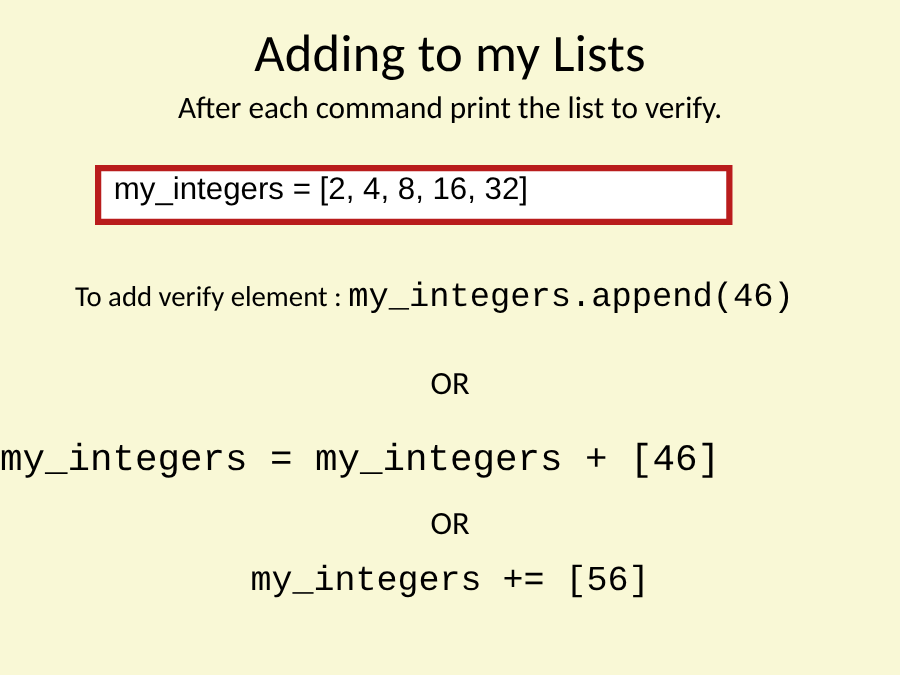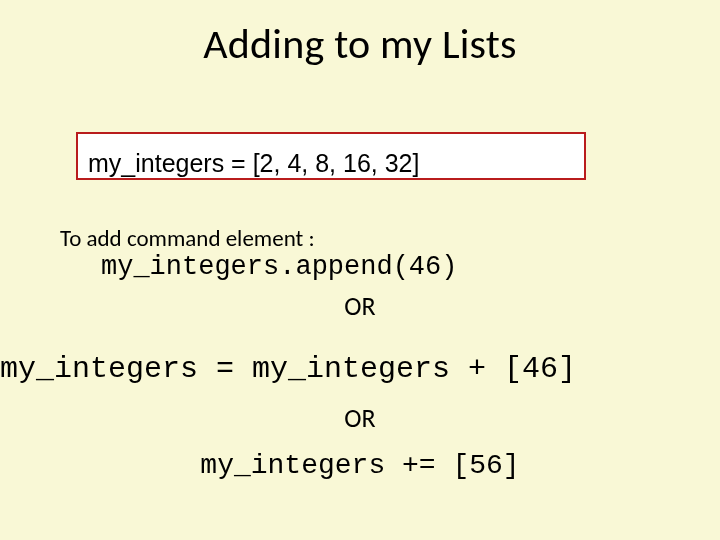--- a/index.html
+++ b/index.html
@@ -36,39 +36,38 @@
     font-size: 25px;
     font-weight: 400;
   }
   .codebox {
     position: absolute;
     top: 132px;
     left: 76px;
     width: 510px;
     height: 48px;
     background: #ffffff;
-    border: 2px solid #b91c1c;
+    border: 5px solid #b91c1c;
     box-sizing: border-box;
     display: flex;
-    align-items: flex-end;
+    align-items: flex-start;
     padding-left: 10px;
     font-family: Arial, Helvetica, sans-serif;
     font-size: 25px;
   }
   .line-add {
     position: absolute;
     top: 224px;
     left: 60px;
     width: 640px;
     font-size: 23px;
   }
   .mono {
     font-family: "Courier New", Courier, monospace;
     font-size: 27px;
-    margin-left: 41px;
   }
   .or1 {
     position: absolute;
     top: 290px;
     left: 0;
     width: 720px;
     text-align: center;
     font-size: 26px;
   }
   .line-concat {
@@ -98,27 +97,28 @@
     font-size: 28px;
   }
 </style>
 </head>
 <body>
 
 <div class="slide">
 
   <div class="title">Adding to my Lists</div>
 
+  <div class="subtitle">After each command print the list to verify.</div>
 
   <div class="codebox">
     <span>my_integers = [2, 4, 8, 16, 32]</span>
   </div>
 
   <div class="line-add">
-    <span>To add command element : </span><span class="mono">my_integers.append(46)</span>
+    <span>To add verify element : </span><span class="mono">my_integers.append(46)</span>
   </div>
 
   <div class="or1">OR</div>
 
   <div class="line-concat">my_integers = my_integers + [46]</div>
 
   <div class="or2">OR</div>
 
   <div class="line-aug">my_integers += [56]</div>
 

